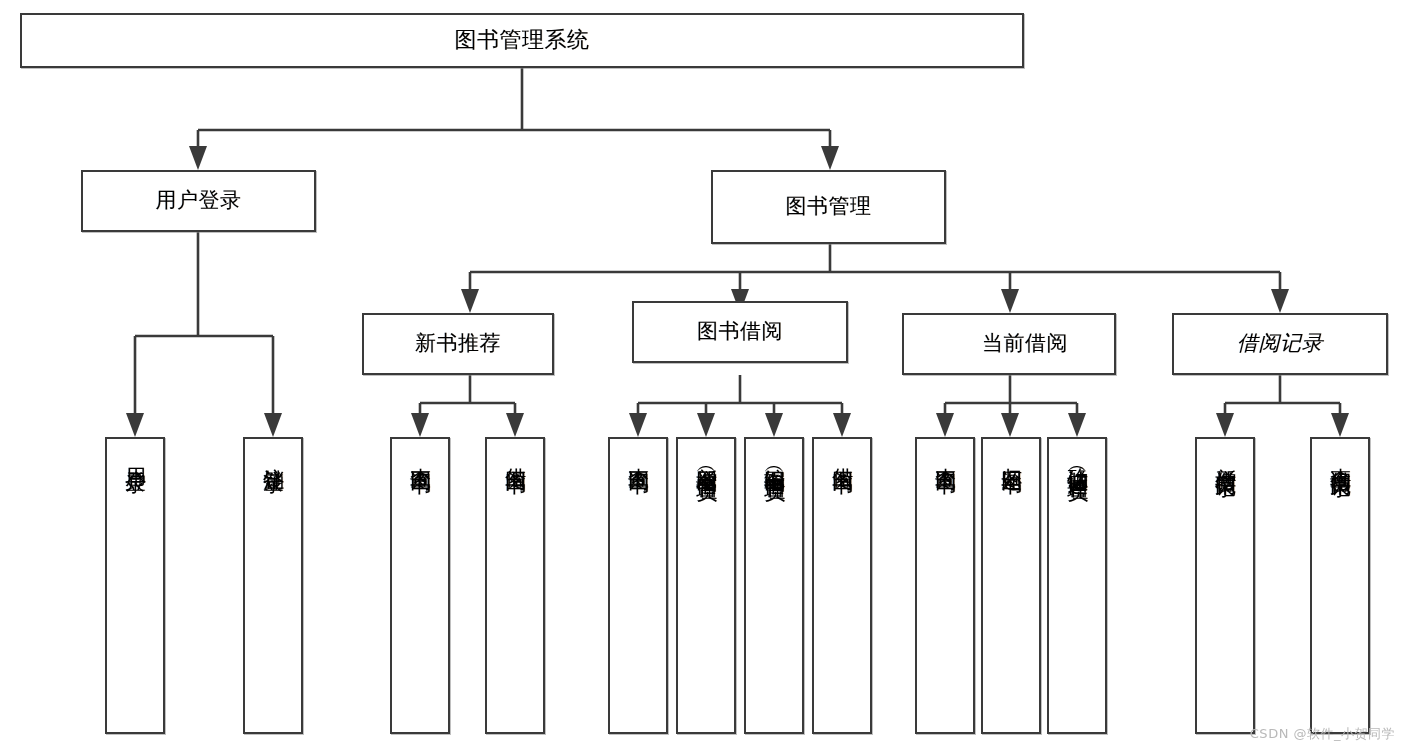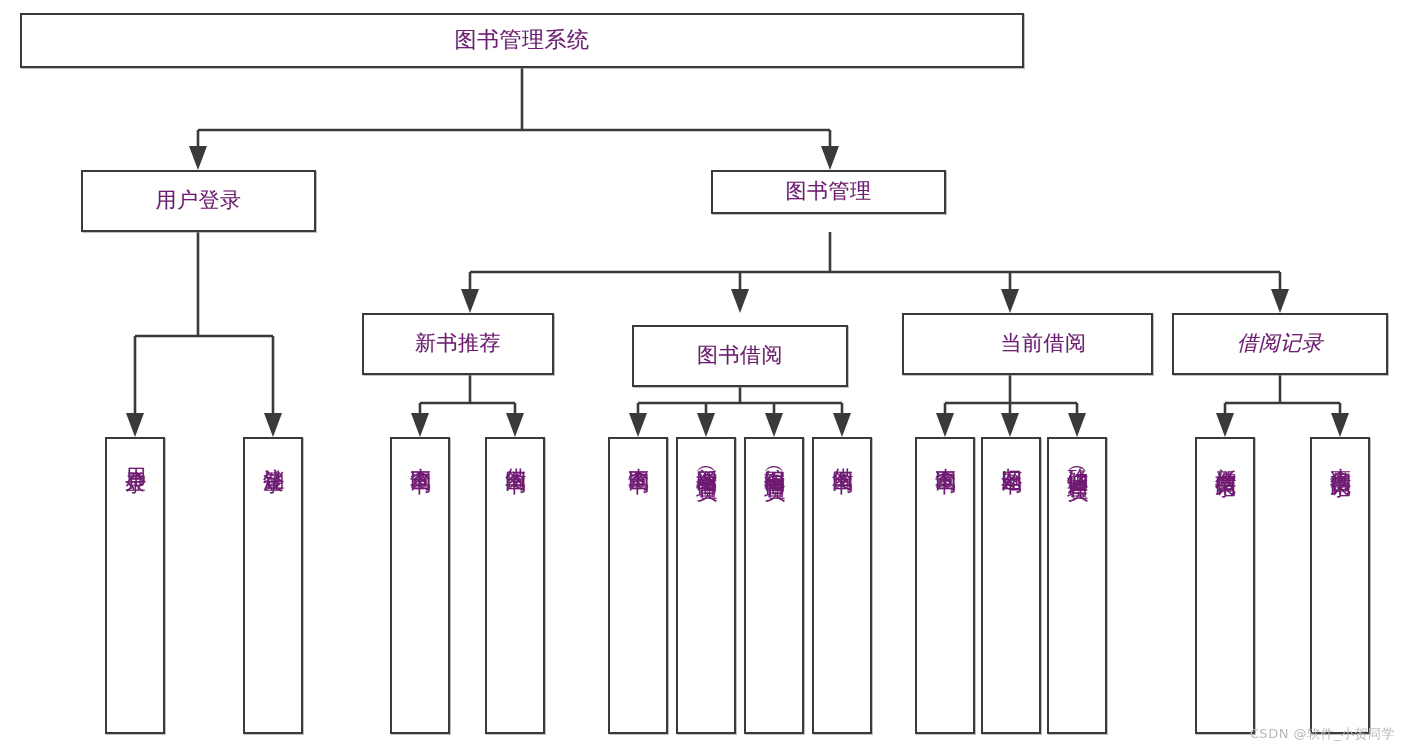--- a/index.html
+++ b/index.html
@@ -38,21 +38,21 @@
     border:2.6px solid #3a3a3a;
     display:flex;
     align-items:center;
     justify-content:center;
     box-shadow:1px 1px 0 rgba(140,140,140,.55);
   }
   .node .label{
     font-size:21px;
     line-height:1.22;
     letter-spacing:.5px;
-    color:#701a75;
+    color:#000000;
     white-space:nowrap;
     text-shadow:0.5px 0 0 rgba(190,140,90,.30), -0.5px 0 0 rgba(110,160,210,.30);
   }
   
   .node.root .label{ font-size:22px; }
 
   
   .node.leaf{
     align-items:flex-start;
     padding-top:12px;
@@ -151,31 +151,31 @@
     <polygon points="1331,413 1349,413 1340,437"></polygon>
   </svg>
 
   <div class="node root" style="left:20px;top:13px;width:1004px;height:55px;">
     <span class="label">图书管理系统</span>
   </div>
 
   <div class="node" style="left:81px;top:170px;width:235px;height:62px;">
     <span class="label">用户登录</span>
   </div>
-  <div class="node" style="left:711px;top:170px;width:235px;height:44px;">
+  <div class="node" style="left:711px;top:170px;width:235px;height:74px;">
     <span class="label">图书管理</span>
   </div>
 
   <div class="node" style="left:362px;top:313px;width:192px;height:62px;">
     <span class="label">新书推荐</span>
   </div>
-  <div class="node" style="left:632px;top:325px;width:216px;height:62px;">
+  <div class="node" style="left:632px;top:301px;width:216px;height:62px;">
     <span class="label">图书借阅</span>
   </div>
-  <div class="node" style="left:902px;top:313px;width:251px;height:62px;padding-left:32px;">
+  <div class="node" style="left:902px;top:313px;width:214px;height:62px;padding-left:32px;">
     <span class="label">当前借阅</span>
   </div>
   <div class="node" style="left:1172px;top:313px;width:216px;height:62px;font-style:italic;">
     <span class="label">借阅记录</span>
   </div>
 
   <div class="node leaf" style="left:105px;top:437px;width:60px;height:297px;">
     <span class="label">用户登录</span>
   </div>
   <div class="node leaf" style="left:243px;top:437px;width:60px;height:297px;">

